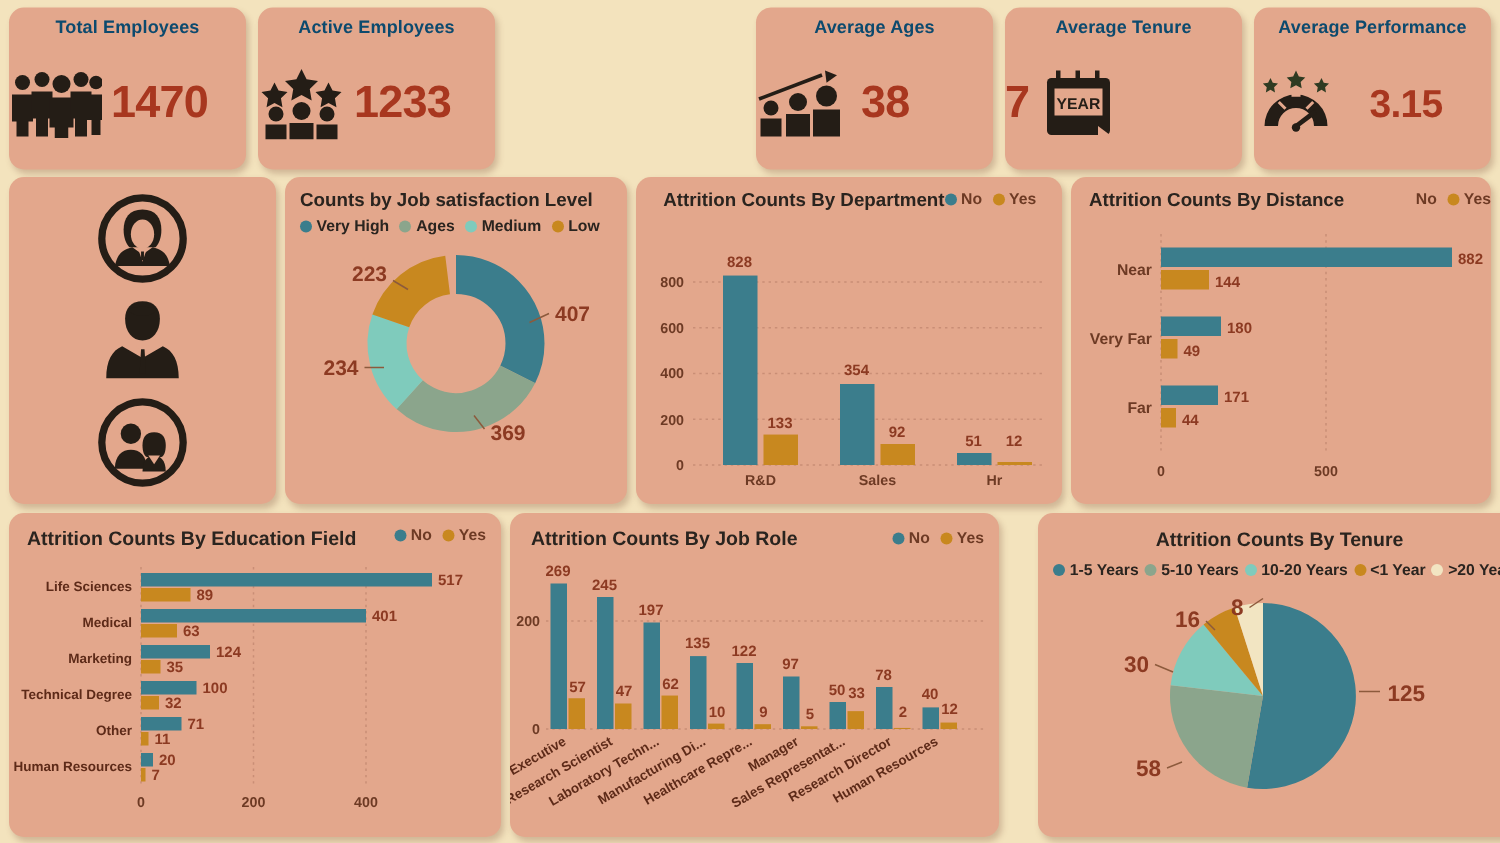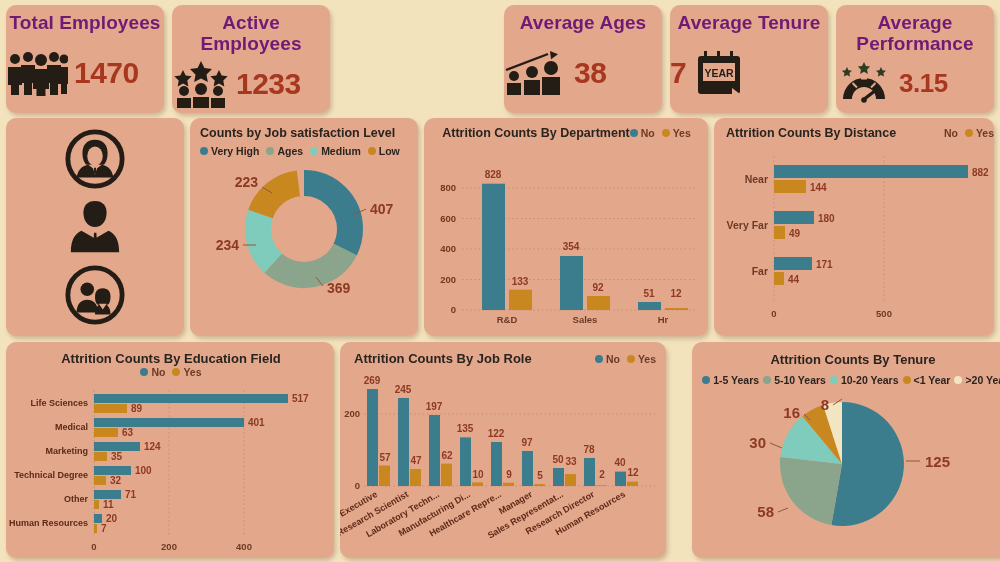--- a/index.html
+++ b/index.html
@@ -17,21 +17,21 @@
   }
   .card {
     position: absolute;
     background: #e3a78c;
     border-radius: 10px;
     box-shadow: 2px 3px 4px rgba(120,70,50,0.28);
     overflow: hidden;
   }
   .kpi { display: flex; flex-direction: column; align-items: center; justify-content: flex-start; padding-top: 7px; }
   .kpi-title {
-    color: #701a75; font-weight: bold; font-size: 19px;
+    color: #0c4a6e; font-weight: bold; font-size: 12px;
     text-align: center; line-height: 1.12; letter-spacing: .1px;
   }
   .kpi-body { display: flex; align-items: center; justify-content: flex-start; gap: 6px; flex: 1; width: 100%; }
   .kpi-value { color: #a8371f; font-weight: bold; font-size: 30px; letter-spacing: -.5px; }
   .kpi-value.sm { font-size: 26px; }
   .ico { display: block; }
 
   
   .ch-title { color: #2a241f; font-weight: bold; font-size: 12.5px; }
   .ch-title.lg { font-size: 13px; }
@@ -133,21 +133,21 @@
           <rect x="9" y="15" width="32" height="18" fill="#e3a78c"></rect>
           <text x="25" y="28.5" text-anchor="middle" style="font-size:10.5px;font-weight:bold;fill:#241d16;">YEAR</text>
           <path d="M38 40l8 6-8 1z" fill="#e3a78c"></path>
         </svg>
       </span>
     </div>
   </div>
 
   <div class="card kpi" style="left:836px; top:5px; width:158px; height:108px;">
     <div class="kpi-title">Average Performance</div>
-    <div class="kpi-body" style="gap:7px;">
+    <div class="kpi-body" style="gap:21px;">
       <span>
         <svg width="56" height="46" viewBox="0 0 56 46" class="ico">
           <g fill="#2f3b22">
             <path d="M11 6l1.5 3.2 3.5.5-2.6 2.4.6 3.5L11 13.9 7.9 15.6l.6-3.5-2.6-2.4 3.5-.5z"></path>
             <path d="M28 1l1.9 4 4.3.6-3.1 3 .7 4.3L28 10.8l-3.8 2.1.7-4.3-3.1-3 4.3-.6z"></path>
             <path d="M45 6l1.5 3.2 3.5.5-2.6 2.4.6 3.5L45 13.9l-3.1 1.7.6-3.5-2.6-2.4 3.5-.5z"></path>
           </g>
           <g fill="#241d16">
             <path d="M28 17a21 21 0 0 0-21 21h9a12 12 0 0 1 12-12 12 12 0 0 1 12 12h9a21 21 0 0 0-21-21z"></path>
             <path d="M27 37l13-10 2 2.6-13 9.8z"></path>
@@ -322,21 +322,21 @@
 
       <rect x="60" y="117" width="38" height="13" fill="#3b7d8c"></rect>
       <text class="dlbl" x="102" y="128">171</text>
       <rect x="60" y="132" width="10" height="13" fill="#c8881f"></rect>
       <text class="dlbl" x="74" y="143">44</text>
       <text class="axlbl" x="54" y="135" text-anchor="end" style="font-size:10.5px">Far</text>
     </svg>
   </div>
 
   <div class="card" style="left:6px; top:342px; width:328px; height:216px;">
-    <div style="display:flex; align-items:center; padding:9px 10px 0 12px; justify-content:space-between;flex-direction:column;">
+    <div style="display:flex; align-items:flex-start; padding:9px 10px 0 12px; justify-content:space-between;">
       <div class="ch-title lg">Attrition Counts By Education Field</div>
       <div class="legend">
         <span class="lg-item">
             <i class="lg-dot" style="background:#3b7d8c"></i>
             <span class="lg-txt brown">No</span>
           </span>
         <span class="lg-item">
             <i class="lg-dot" style="background:#c8881f"></i>
             <span class="lg-txt brown">Yes</span>
           </span>

